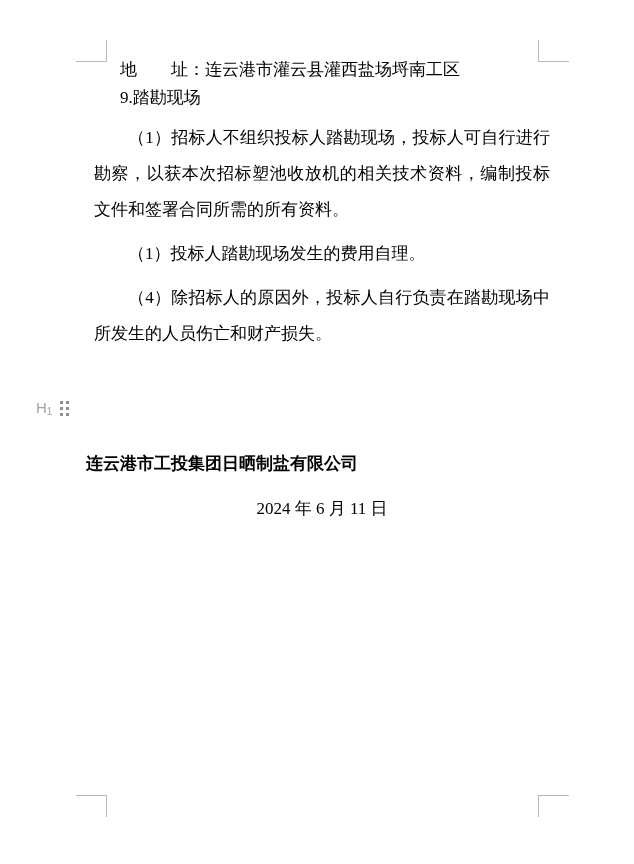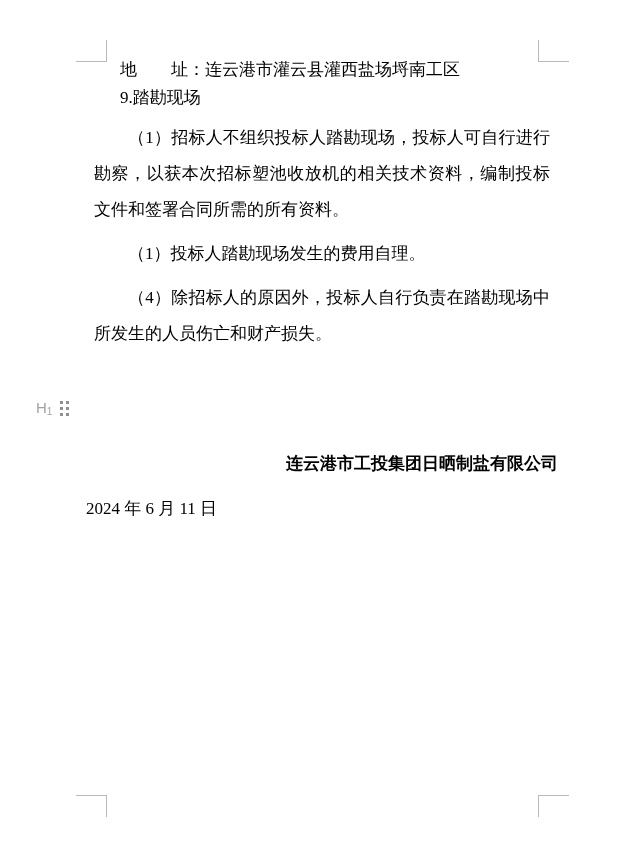--- a/index.html
+++ b/index.html
@@ -50,26 +50,26 @@
   .para {
     margin: 8px;
     text-indent: 34px;
     text-align: justify;
     line-height: 36px;
   }
   .para.spaced { margin-top: 7px; }
 
   .signature-company {
     margin-top: 100px;
-    text-align: right;
+    text-align: left;
     font-weight: bold;
   }
   .signature-date {
     margin-top: 21px;
-    text-align: left;
+    text-align: center;
   }
 
   
   .editor-gutter {
     position: absolute;
     left: 36px;
     top: 376px;
     display: flex;
     align-items: center;
     gap: 8px;

